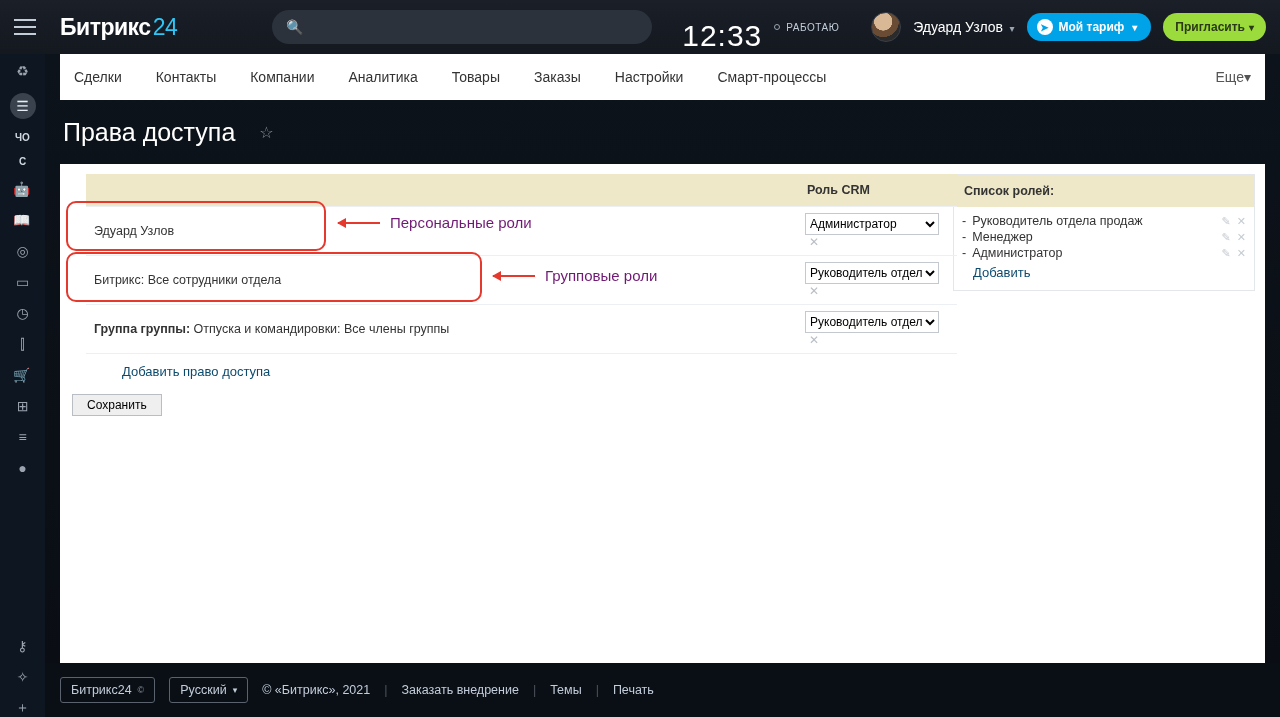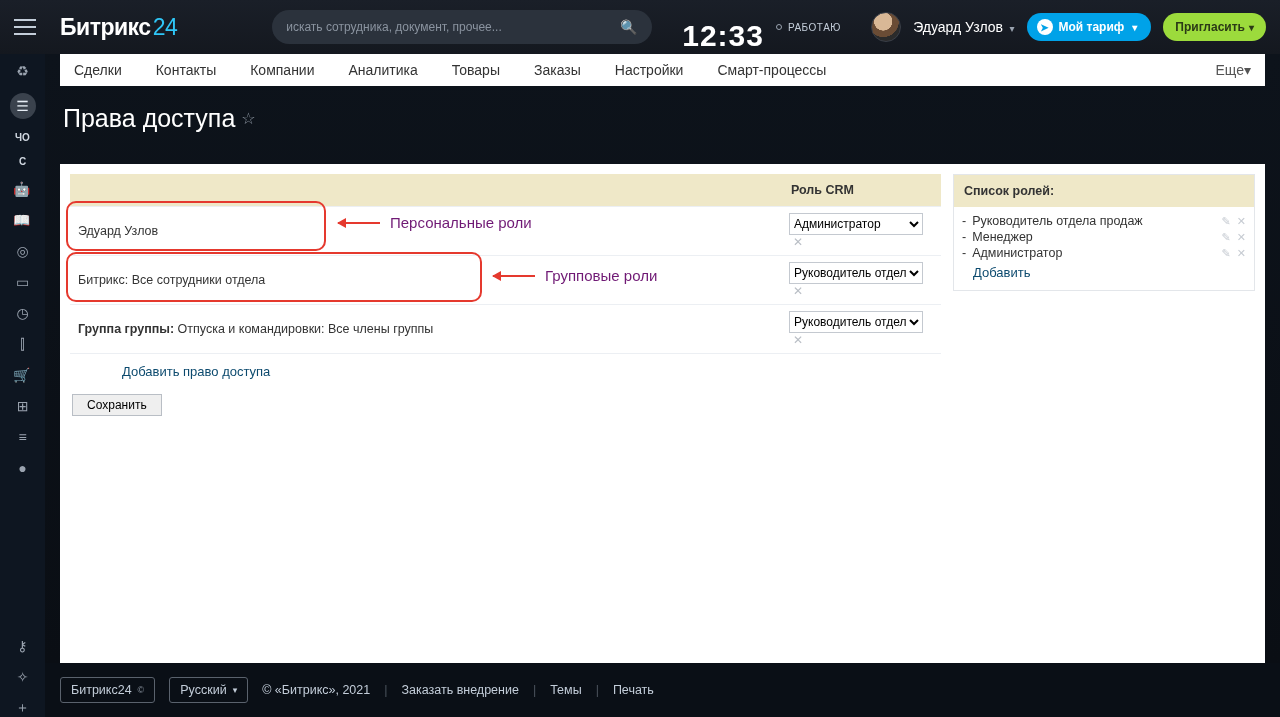--- a/index.html
+++ b/index.html
@@ -37,21 +37,21 @@
   display: flex; align-items: center;
   padding: 0 14px;
   color: #8a939f;
 }
 .search input {
   flex: 1; background: transparent; border: none; outline: none;
   color: #c3cdd9; font-size: 12px;
 }
 .search input::placeholder { color: #8a939f; }
 .search-icon { font-size: 14px; color: #8a939f; }
-.clock { margin-left: 30px; font-size: 30px; font-weight: 700; letter-spacing: 1px; margin-top: 18px; }
+.clock { margin-left: 30px; font-size: 30px; font-weight: 400; letter-spacing: 1px; margin-top: 18px; }
 .status-pill {
   margin-left: 12px; font-size: 10px; letter-spacing: 0.5px;
   display: flex; align-items: center; gap: 6px; color: #c3cdd9;
 }
 .status-dot { width: 6px; height: 6px; border: 1.5px solid #9aa3af; border-radius: 50%; }
 .top-right { margin-left: auto; display: flex; align-items: center; gap: 12px; }
 .avatar {
   width: 30px; height: 30px; border-radius: 50%;
   background: radial-gradient(circle at 40% 30%, #d9b896 0 35%, #6a4c35 36% 60%, #2b2b2b 61% 100%);
   border: 1px solid #3a3f48;
@@ -90,48 +90,48 @@
   display: flex; align-items: center; justify-content: center;
   cursor: pointer;
 }
 .rail-ico.active {
   width: 26px; height: 26px; background: #3a424d; border-radius: 50%;
   color: #e6edf5;
 }
 .rail-txt { color: #d0d7e0; font-size: 10px; font-weight: 700; }
 
 .tabs-bar {
-  background: #fff; height: 32px;
+  background: #fff; height: 46px;
   display: flex; align-items: center;
   padding: 4px 14px;
   gap: 34px;
   font-size: 14px; color: #333;
   margin: 0 15px 0 15px;
 }
 .tabs-bar .tab { cursor: pointer; }
 .tabs-bar .more { margin-left: auto; color: #555; display: flex; align-items: center; }
 
 .page-title-row {
-  display: flex; align-items: center; gap: 6px;
+  display: flex; align-items: center; gap: 24px;
   padding: 18px 28px 16px 18px; color: #fff;
 }
 .page-title { font-size: 25px; font-weight: 300; }
 .star-icon { color: #8a939f; font-size: 16px; }
 
 .content-panel {
   position: absolute;
   left: 15px; right: 15px; top: 110px; bottom: 0;
   background: #fff;
 }
 .content-inner { padding: 10px; display: flex; gap: 12px; }
 
 .main-col { flex: 1; }
 .roles-col { width: 302px; }
 
-.perm-table { width: 100%; border-collapse: collapse; font-size: 12.5px; color: #333; }
+.perm-table { width: 100%; border-collapse: collapse; font-size: 12.5px; color: #333; margin-left: 16px; }
 .perm-table tr { border-bottom: 1px solid #eceff3; }
 .perm-table th {
   background: #efe8c8; font-weight: 700; text-align: left;
   padding: 9px 10px;
 }
 .perm-table th:first-child { width: auto; }
 .perm-table th:nth-child(2) { width: 160px; }
 .perm-table td { padding: 6px 8px; vertical-align: middle; }
 .perm-table td .lbl { font-weight: 700; }
 .perm-select {
@@ -205,21 +205,20 @@
 <div class="topbar">
   <div class="hamburger">
       <span></span>
       <span></span>
       <span></span>
     </div>
   <div class="logo">
     <span>Битрикс</span><span class="b24">24</span>
   </div>
   <div class="search">
-    <input placeholder="искать сотрудника, документ, прочее..." style="">
     <span class="search-icon">🔍</span>
   </div>
   <div class="clock">12:33</div>
   <div class="status-pill">
     <span class="status-dot"></span>
     <span>РАБОТАЮ</span>
   </div>
   <div class="top-right">
     <div class="avatar"></div>
     <div>

